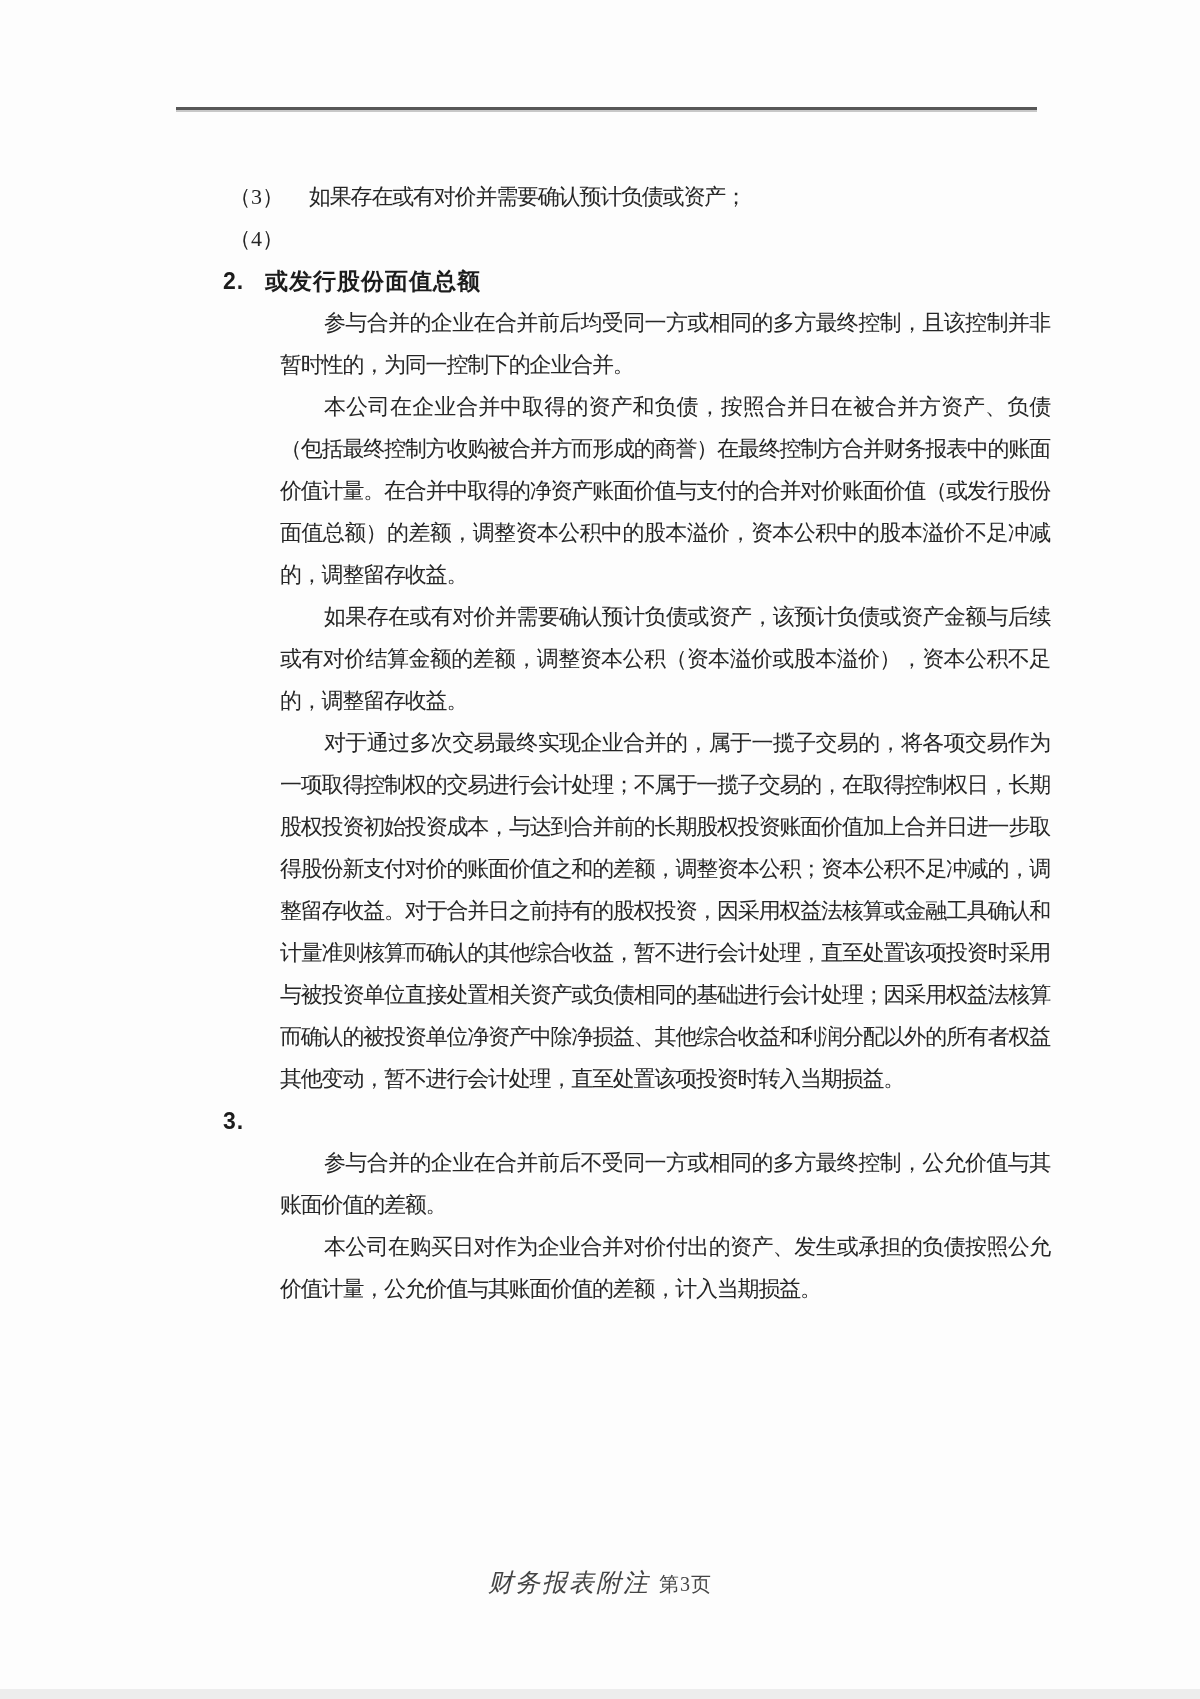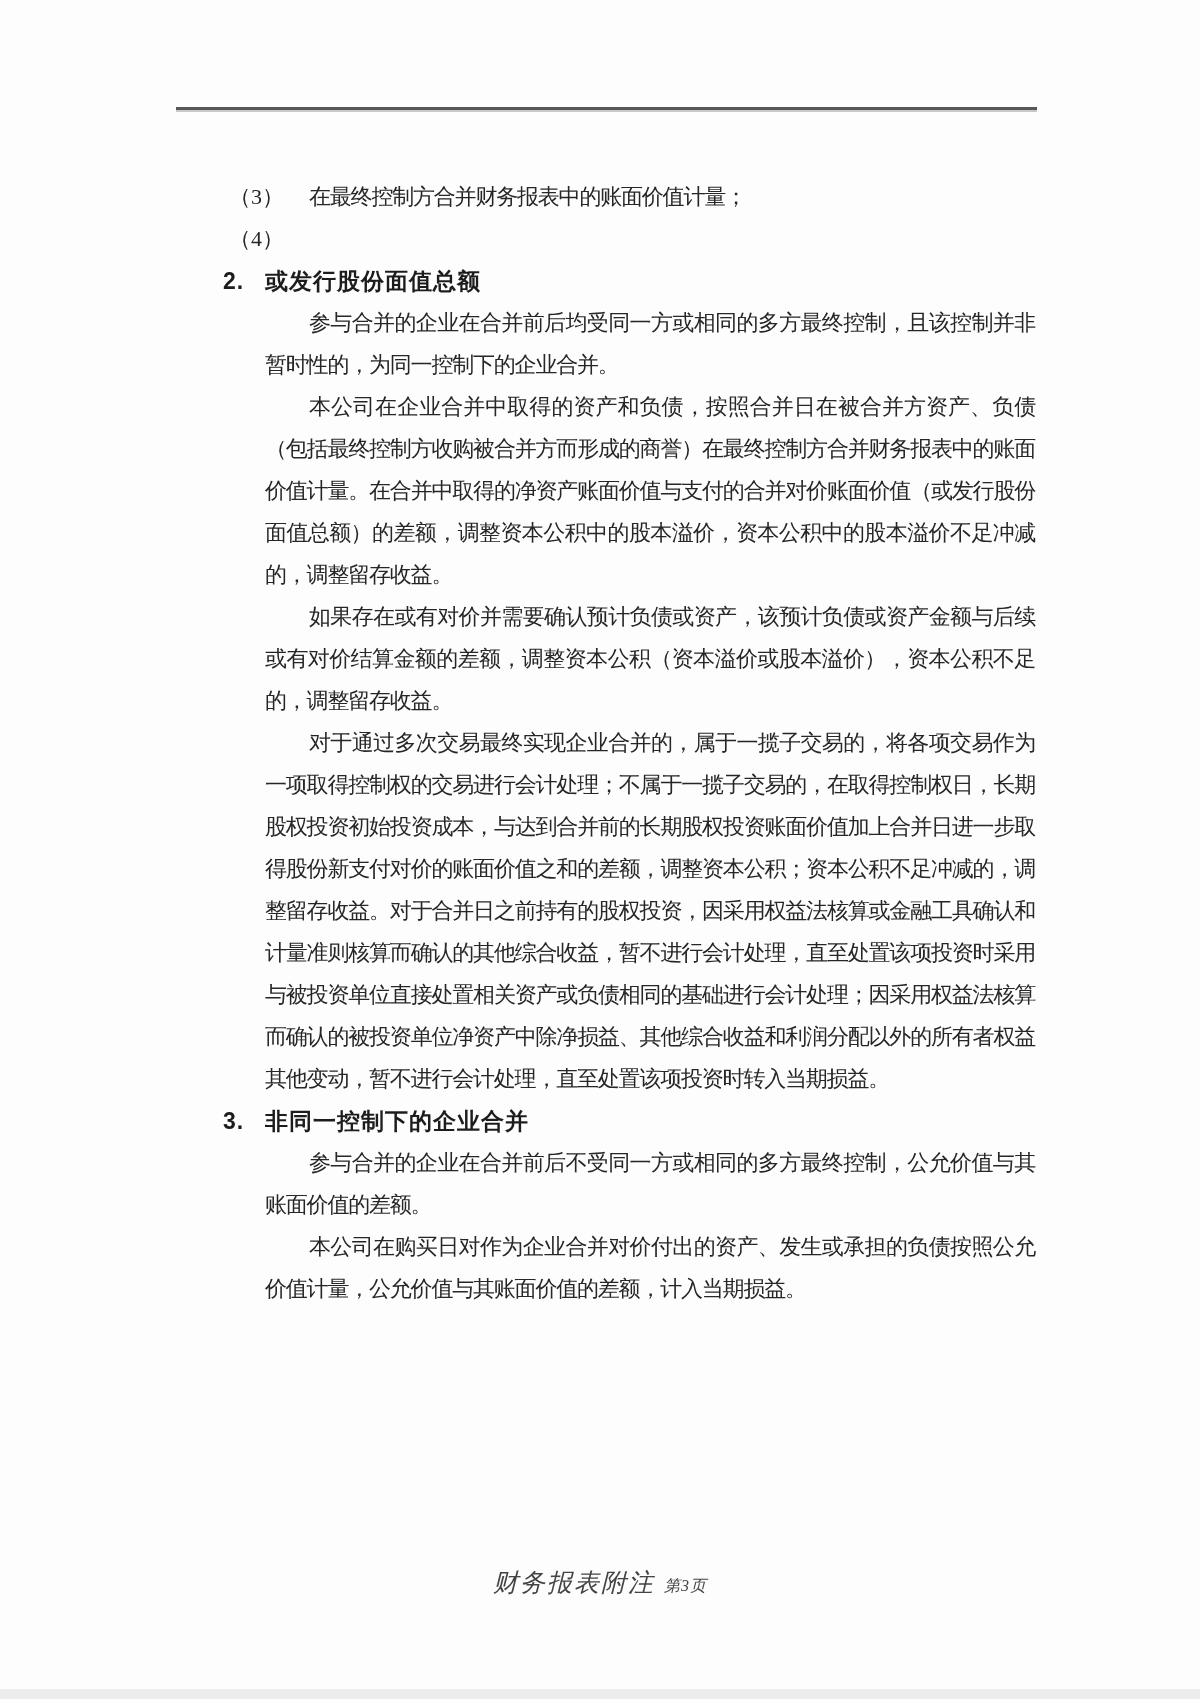--- a/index.html
+++ b/index.html
@@ -43,74 +43,73 @@
   .heading {
     display: flex;
     font-family: "Liberation Sans", "DejaVu Sans", sans-serif;
     font-weight: bold;
     font-size: 23px;
     color: #1c1c1c;
     letter-spacing: 1px;
   }
   .h-num { flex: none; width: 42px; padding-left: 1px; }
   .para {
-    margin: 0 0 0 43px;
+    margin: 0 0 0 58px;
     width: 770px;
     text-indent: 44px;
     text-align: justify;
   }
   .footer {
     position: absolute;
     left: 0; top: 1566px;
     width: 1200px;
     text-align: center;
     color: #444444;
     line-height: 34px;
     white-space: nowrap;
   }
   .footer-label { font-size: 25px; letter-spacing: 2px; font-style: italic; }
-  .footer-page { font-size: 16px; margin-left: 9px; letter-spacing: 1px; font-style: italic; }
+  .footer-page { font-size: 20px; margin-left: 9px; letter-spacing: 1px; }
   .bottom-shade {
     position: absolute;
     left: 0; bottom: 0;
     width: 1200px; height: 10px;
     background: #ededed;
   }
 </style>
 </head>
 <body>
 
 <div class="page">
 
   <div class="header-rule"></div>
 
   <div class="content">
 
     <div class="li">
       <span class="li-num">（3）</span>
-      <span class="li-text">在最终控制方合并财务报表中的账面价值计量；</span>
+      <span class="li-text">如果存在或有对价并需要确认预计负债或资产；</span>
     </div>
 
     <div class="li">
       <span class="li-num">（4）</span>
     </div>
 
     <div class="heading">
       <span class="h-num">2.</span>
       <span class="h-title">或发行股份面值总额</span>
     </div>
 
     <p class="para">参与合并的企业在合并前后均受同一方或相同的多方最终控制，且该控制并非暂时性的，为同一控制下的企业合并。</p>
     <p class="para">本公司在企业合并中取得的资产和负债，按照合并日在被合并方资产、负债（包括最终控制方收购被合并方而形成的商誉）在最终控制方合并财务报表中的账面价值计量。在合并中取得的净资产账面价值与支付的合并对价账面价值（或发行股份面值总额）的差额，调整资本公积中的股本溢价，资本公积中的股本溢价不足冲减的，调整留存收益。</p>
     <p class="para">如果存在或有对价并需要确认预计负债或资产，该预计负债或资产金额与后续或有对价结算金额的差额，调整资本公积（资本溢价或股本溢价），资本公积不足的，调整留存收益。</p>
     <p class="para">对于通过多次交易最终实现企业合并的，属于一揽子交易的，将各项交易作为一项取得控制权的交易进行会计处理；不属于一揽子交易的，在取得控制权日，长期股权投资初始投资成本，与达到合并前的长期股权投资账面价值加上合并日进一步取得股份新支付对价的账面价值之和的差额，调整资本公积；资本公积不足冲减的，调整留存收益。对于合并日之前持有的股权投资，因采用权益法核算或金融工具确认和计量准则核算而确认的其他综合收益，暂不进行会计处理，直至处置该项投资时采用与被投资单位直接处置相关资产或负债相同的基础进行会计处理；因采用权益法核算而确认的被投资单位净资产中除净损益、其他综合收益和利润分配以外的所有者权益其他变动，暂不进行会计处理，直至处置该项投资时转入当期损益。</p>
 
     <div class="heading">
       <span class="h-num">3.</span>
-      <span class="h-title">非同一控制下的企业合并</span>
     </div>
 
     <p class="para">参与合并的企业在合并前后不受同一方或相同的多方最终控制，公允价值与其账面价值的差额。</p>
     <p class="para">本公司在购买日对作为企业合并对价付出的资产、发生或承担的负债按照公允价值计量，公允价值与其账面价值的差额，计入当期损益。</p>
 
   </div>
 
   <div class="footer">
     <span class="footer-label">财务报表附注</span><span class="footer-page">第3页</span>
   </div>

